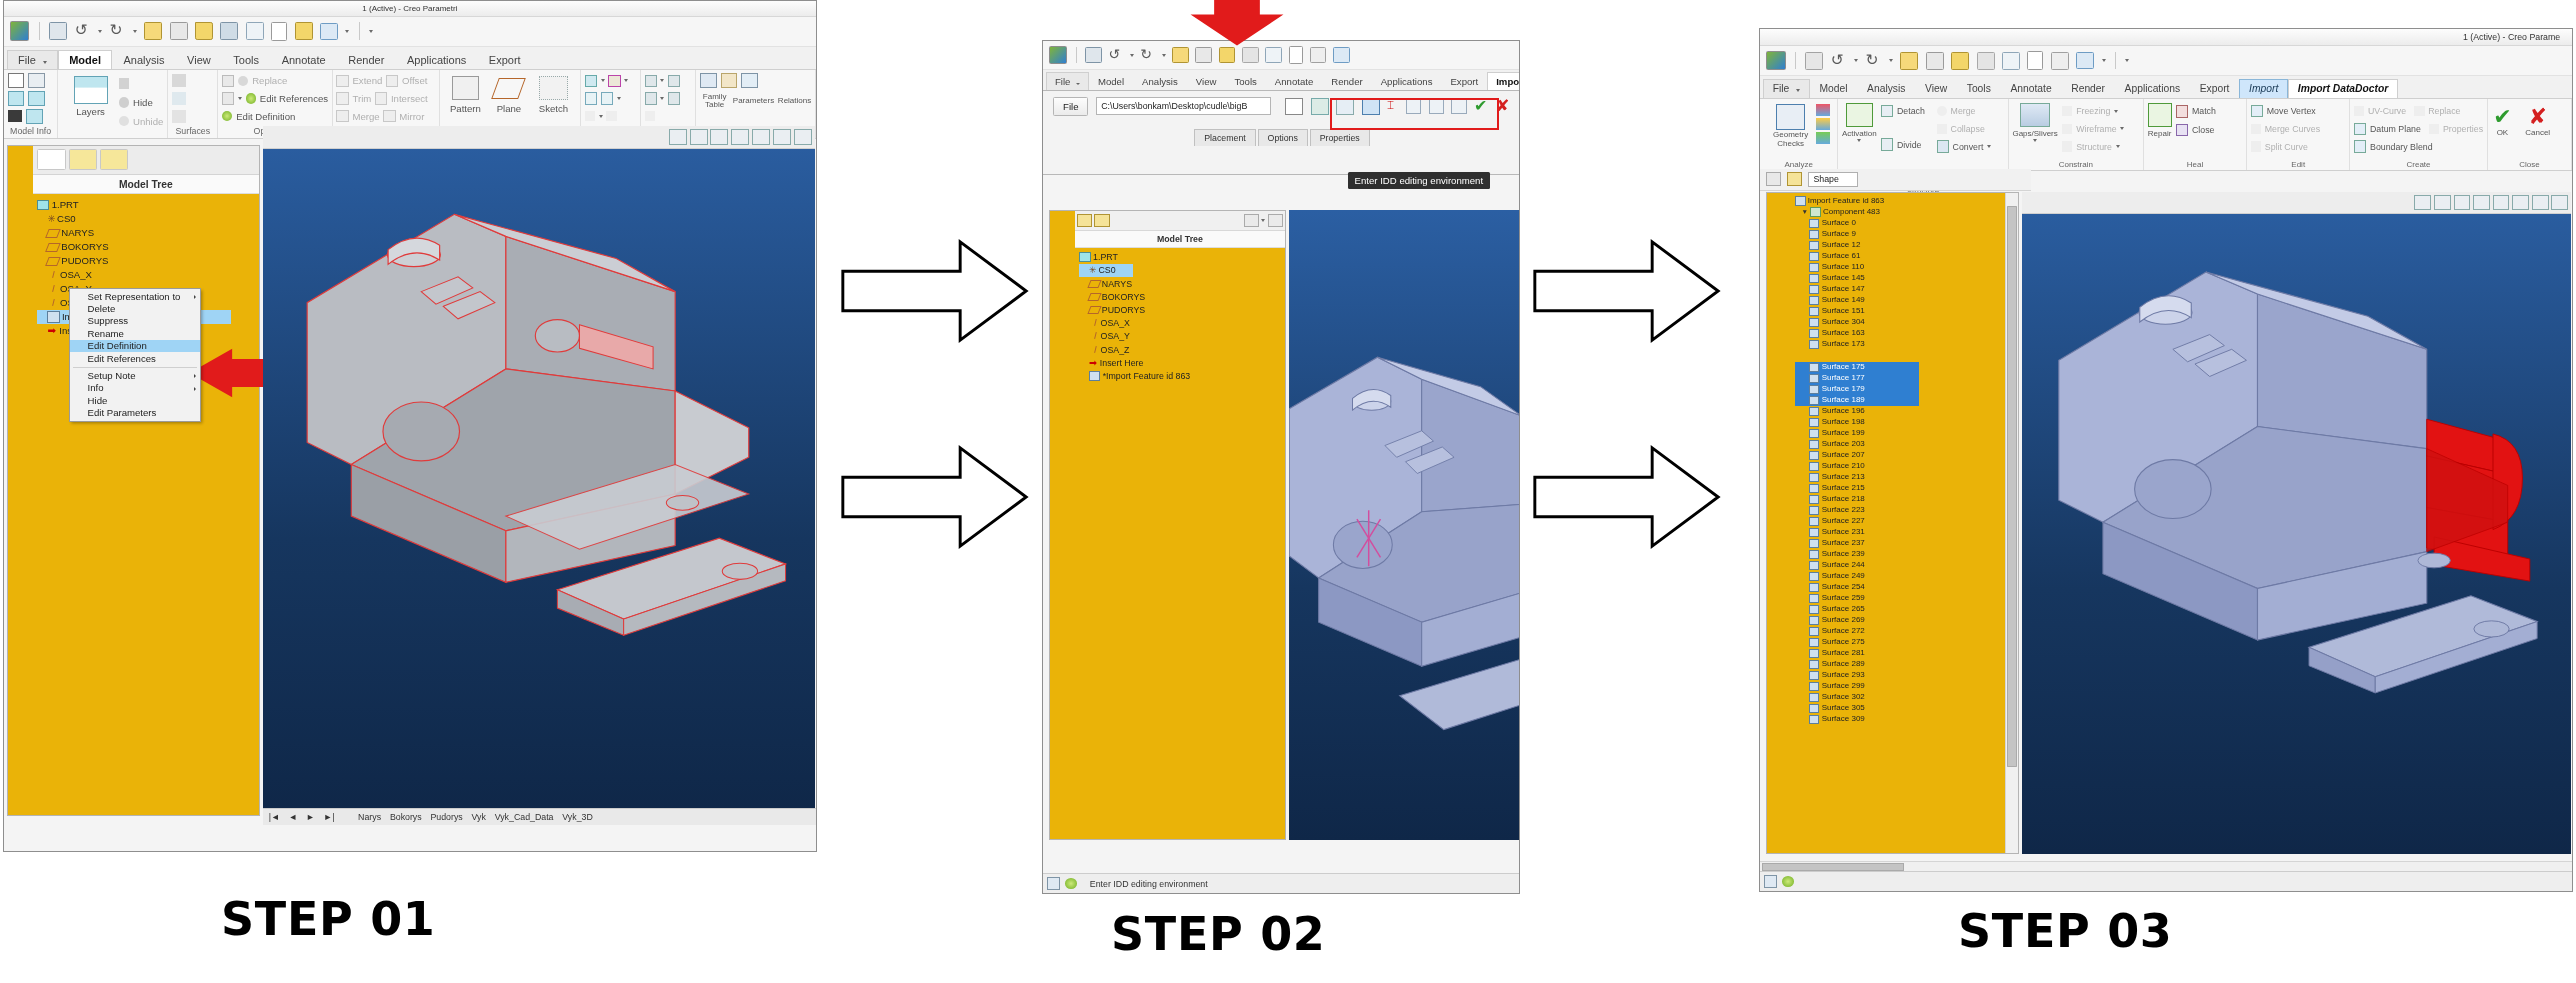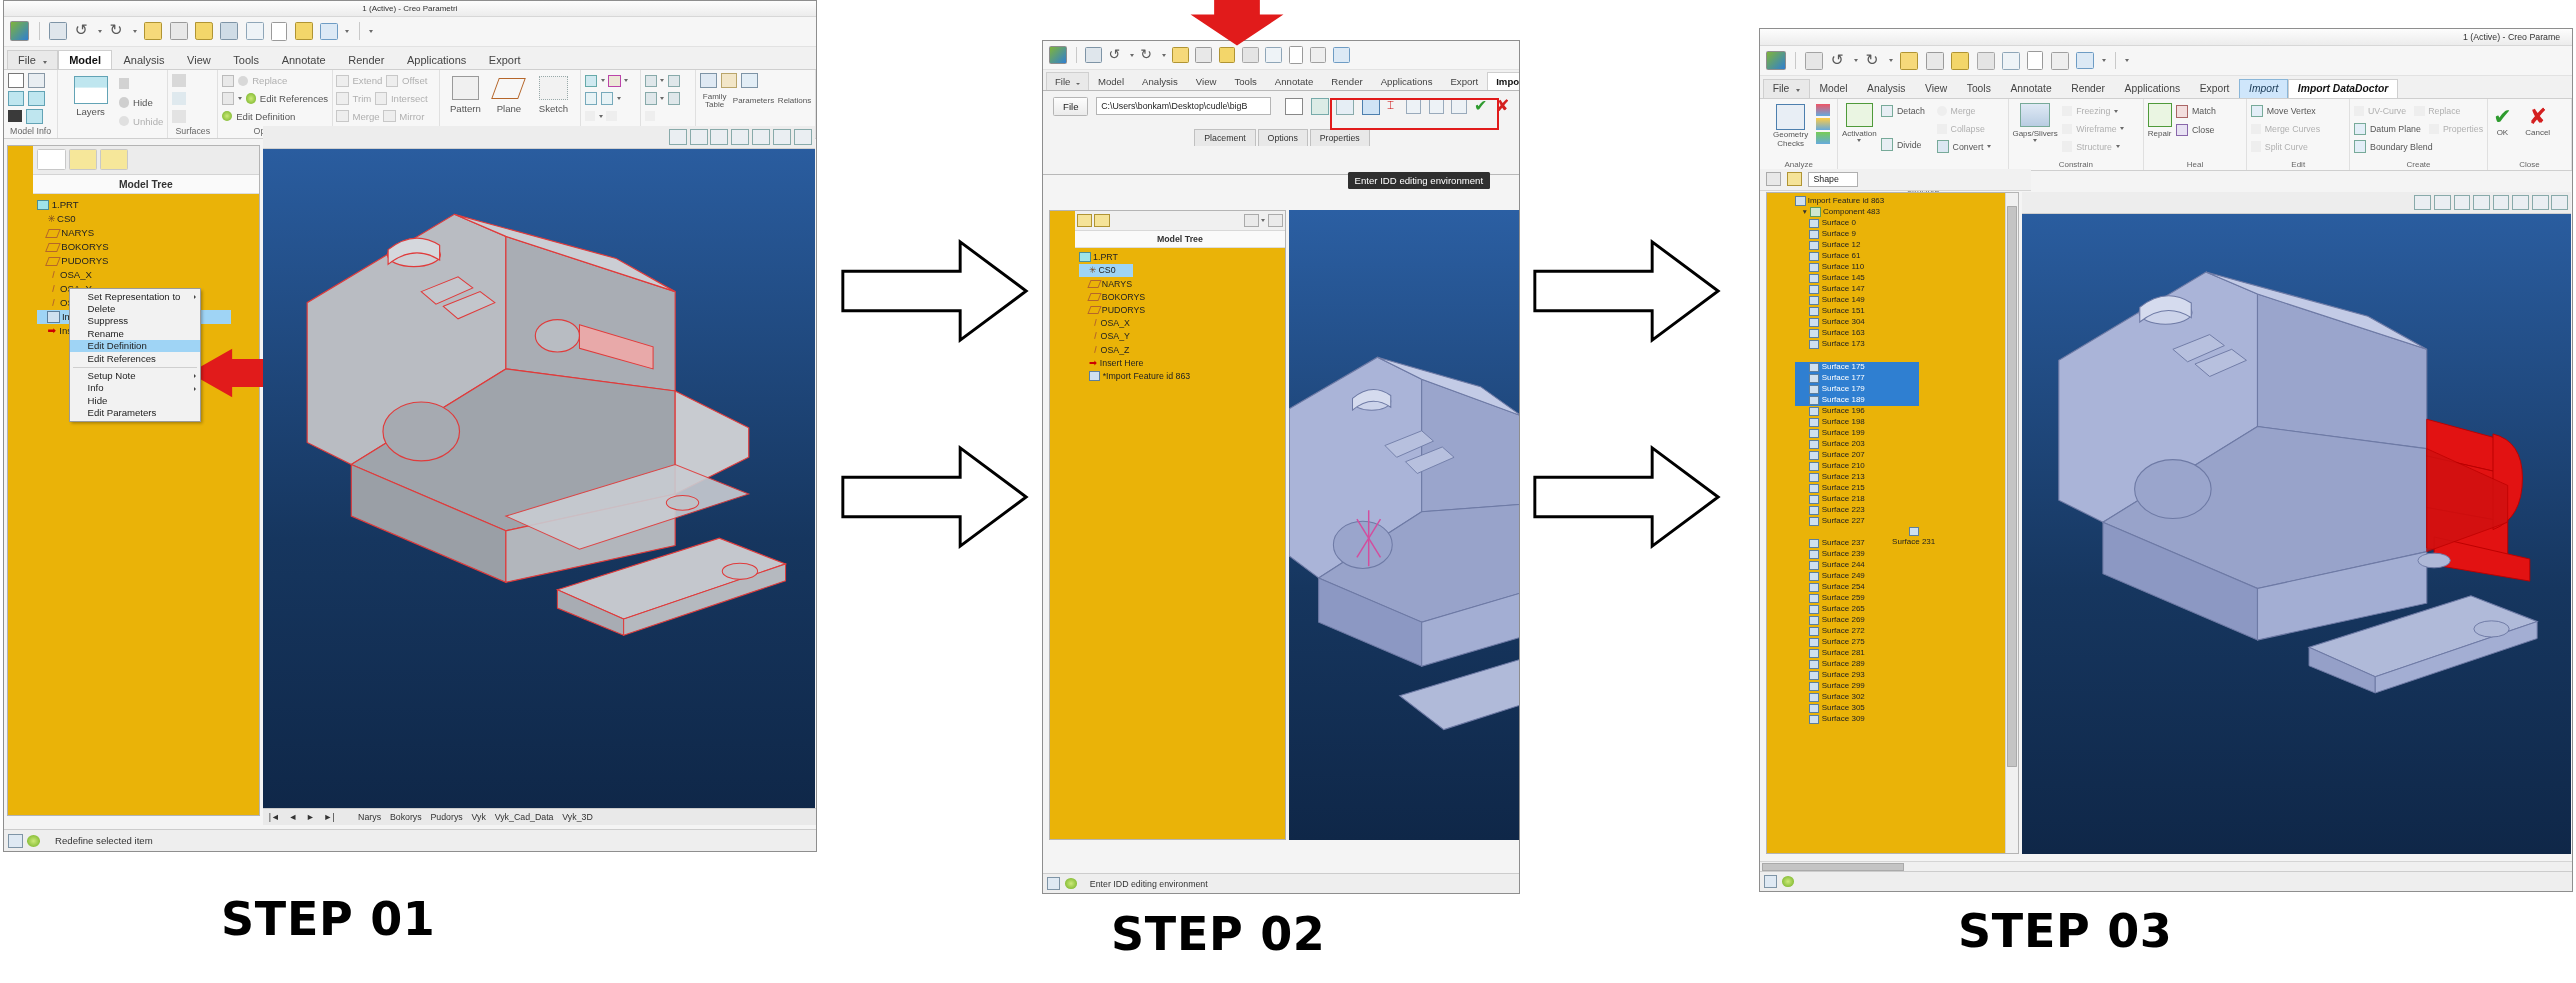--- a/index.html
+++ b/index.html
@@ -427,25 +427,20 @@
       <span>►</span>
       <span>►|</span>
       <span style="margin-left:14.7px;">Narys</span>
       <span>Bokorys</span>
       <span>Pudorys</span>
       <span>Vyk</span>
       <span>Vyk_Cad_Data</span>
       <span>Vyk_3D</span>
     </div>
 
-    <div class="status" style="height:20.6px;font-size:9.6px;">
-      <span class="ico" style="width:13.2px;height:11.8px;background:#dfe9f3;border:0.7px solid #7e94a6;"></span>
-      <span class="ico" style="width:13.2px;height:11.8px;border-radius:50%;background:radial-gradient(#cdea7a,#6fae21);"></span>
-      <span style="margin-left:10.3px;">Redefine selected item</span>
-    </div>
   </div>
 
   <div class="steplabel" style="left:221px;top:892px;font-size:46px;">STEP 01</div>
 
   <svg class="arrow" style="left:839px;top:236px;" width="191" height="110" viewBox="0 0 260 150">
     <polygon points="5,48 165,48 165,8 255,75 165,142 165,102 5,102" fill="#ffffff" stroke="#000000" stroke-width="4"></polygon>
   </svg>
   <svg class="arrow" style="left:839px;top:442px;" width="191" height="110" viewBox="0 0 260 150">
     <polygon points="5,48 165,48 165,8 255,75 165,142 165,102 5,102" fill="#ffffff" stroke="#000000" stroke-width="4"></polygon>
   </svg>
@@ -931,21 +926,21 @@
               <span>Surface 218</span>
             </div>
             <div class="trow" style="height: 11px; font-size: 8px; padding-left: 14.7px;">
               <span class="ico" style="width: 8px; height: 7.4px; background: rgb(207, 224, 239); border: 0.7px solid rgb(93, 127, 156);"></span>
               <span>Surface 223</span>
             </div>
             <div class="trow" style="height: 11px; font-size: 8px; padding-left: 14.7px;">
               <span class="ico" style="width: 8px; height: 7.4px; background: rgb(207, 224, 239); border: 0.7px solid rgb(93, 127, 156);"></span>
               <span>Surface 227</span>
             </div>
-            <div class="trow" style="height: 11px; font-size: 8px; padding-left: 14.7px; flex-direction: column;">
+            <div class="trow" style="height: 11px; font-size: 8px; padding-left: 14.7px;">
               <span class="ico" style="width: 8px; height: 7.4px; background: rgb(207, 224, 239); border: 0.7px solid rgb(93, 127, 156);"></span>
               <span>Surface 231</span>
             </div>
             <div class="trow" style="height: 11px; font-size: 8px; padding-left: 14.7px;">
               <span class="ico" style="width: 8px; height: 7.4px; background: rgb(207, 224, 239); border: 0.7px solid rgb(93, 127, 156);"></span>
               <span>Surface 237</span>
             </div>
             <div class="trow" style="height: 11px; font-size: 8px; padding-left: 14.7px;">
               <span class="ico" style="width: 8px; height: 7.4px; background: rgb(207, 224, 239); border: 0.7px solid rgb(93, 127, 156);"></span>
               <span>Surface 239</span>

